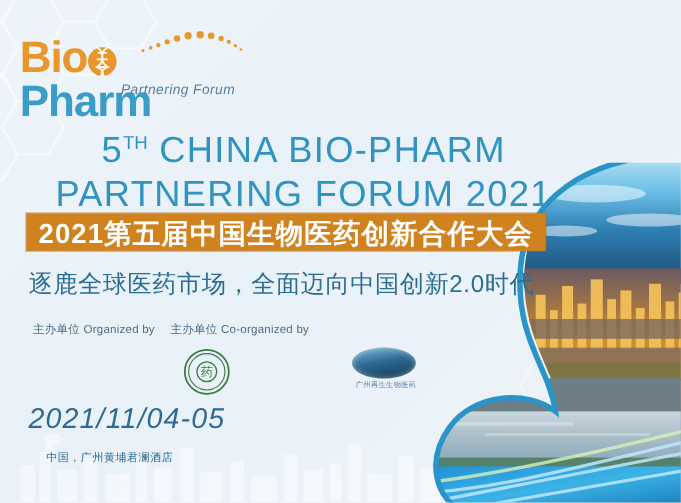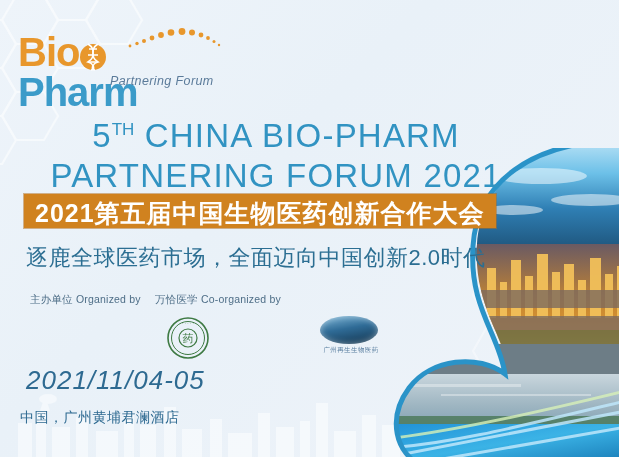--- a/index.html
+++ b/index.html
@@ -70,21 +70,21 @@
 
   
   .p3{left:288px;width:78px;height:46px;}
   .p3 .oval{position:absolute;left:8px;top:0;width:58px;height:28px;border-radius:50%;
     background:linear-gradient(170deg,#7fb7d8 0%,#2f6b96 45%,#12324b 100%);
     box-shadow:inset 0 0 6px rgba(255,255,255,.45);}
   .p3 .cn{position:absolute;left:0;top:30px;width:78px;text-align:center;font-size:6.5px;color:#5a7fa0;letter-spacing:.4px;white-space:nowrap;}
 
   
   .date{position:absolute;left:26px;top:365px;color:#2E6A91;font-size:26px;font-style:italic;letter-spacing:1px;white-space:nowrap;}
-  .venue{position:absolute;left:20px;top:409px;color:#2E6A91;font-size:14px;letter-spacing:.5px;white-space:nowrap;}
+  .venue{position:absolute;left:42px;top:409px;color:#2E6A91;font-size:10px;letter-spacing:.5px;white-space:nowrap;}
 </style>
 </head>
 <body>
 
 <div id="poster">
 
   <svg class="hexes" viewBox="0 0 240 175">
     <g fill="none" stroke="#ffffff" stroke-width="2.2" opacity="0.95">
       <polygon points="30,6 58,6 72,30 58,54 30,54 16,30"></polygon>
       <polygon points="72,-18 100,-18 114,6 100,30 72,30 58,6"></polygon>
@@ -270,21 +270,21 @@
     </div>
     <div class="h-line">PARTNERING FORUM 2021</div>
   </div>
 
   <div class="band">2021第五届中国生物医药创新合作大会</div>
 
   <div class="subline">逐鹿全球医药市场，全面迈向中国创新2.0时代</div>
 
   <div class="org-labels">
     <div class="org-label ol1">主办单位 Organized by</div>
-    <div class="org-label ol2">万恰医学 Co-organized by</div>
+    <div class="org-label ol2">主办单位 Co-organized by</div>
   </div>
 
   <div class="logos">
 
 
     <div class="org-logo p2">
       <svg width="44" height="44" viewBox="0 0 44 44">
         <circle cx="22" cy="22" r="20" fill="none" stroke="#3E7A43" stroke-width="1.6"></circle>
         <circle cx="22" cy="22" r="16.5" fill="none" stroke="#3E7A43" stroke-width="1"></circle>
         <circle cx="22" cy="22" r="9" fill="none" stroke="#3E7A43" stroke-width="1.2"></circle>

